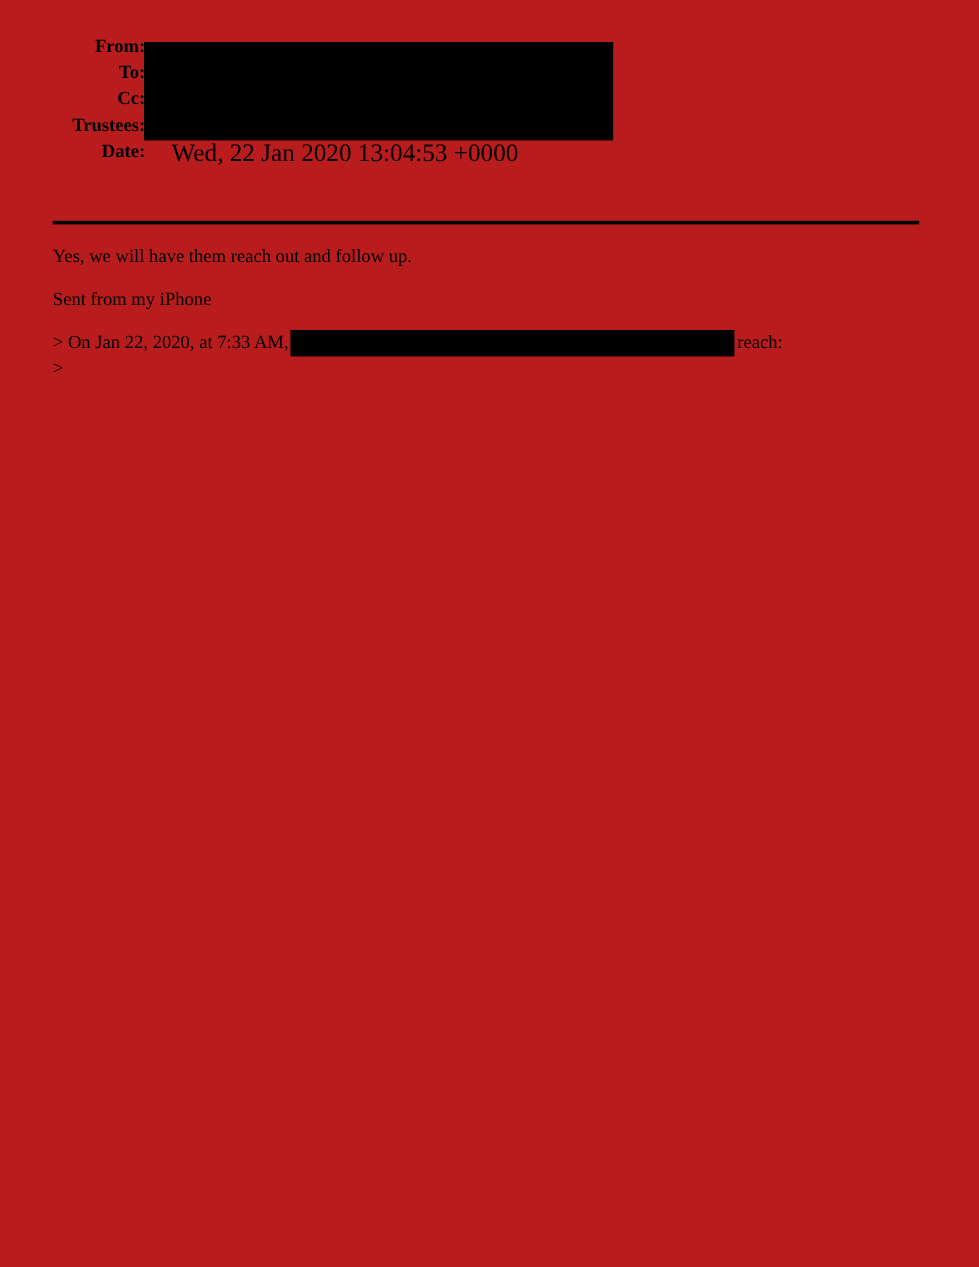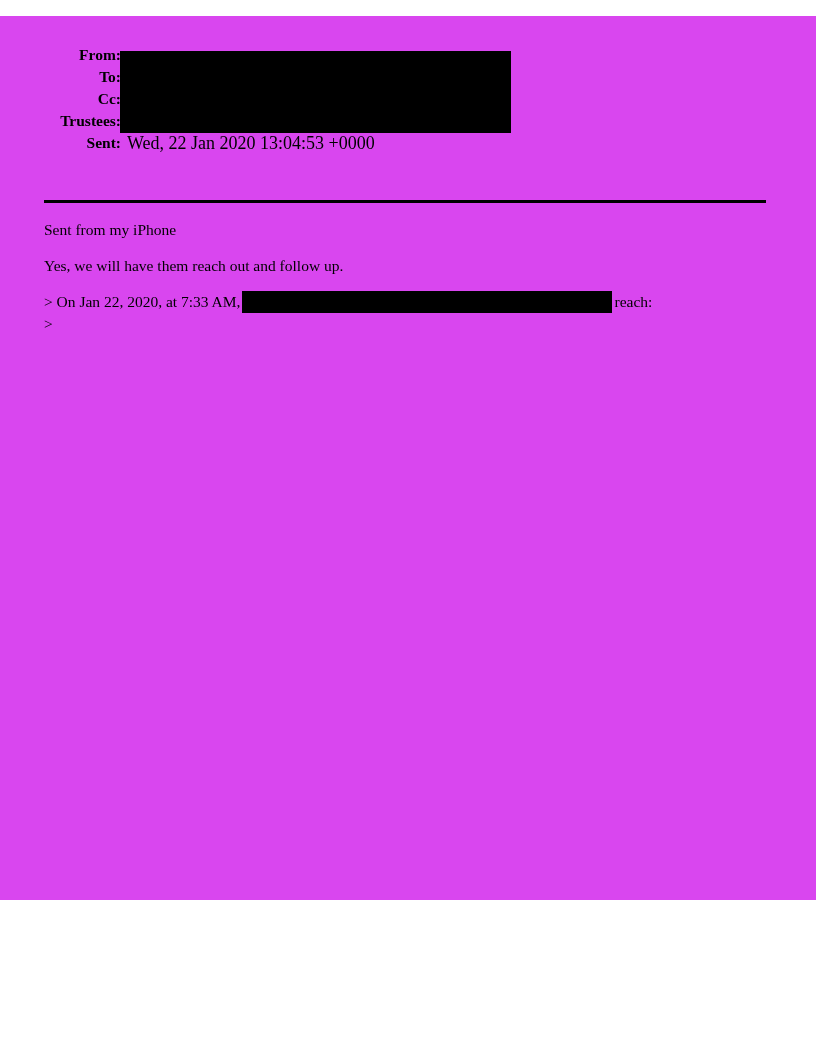--- a/index.html
+++ b/index.html
@@ -11,25 +11,25 @@
     width: 816px;
     height: 1056px;
     font-family: "Liberation Serif", serif;
     color: #000000;
     position: relative;
     overflow: hidden;
   }
 
   .page {
     position: absolute;
-    top: 16px;
+    top: 0;
     left: 0;
     width: 816px;
-    height: 884px;
-    background: #d946ef;
+    height: 1056px;
+    background: #b91c1c;
   }
 
   
   .header {
     position: absolute;
     left: 44px;
     top: 28px;
     width: 728px;
   }
 
@@ -44,23 +44,24 @@
     width: 77px;
     text-align: right;
     font-weight: bold;
     font-size: 15.5px;
     padding-right: 6px;
     white-space: nowrap;
     flex: 0 0 auto;
   }
 
   .hdr-value {
-    font-size: 18px;
+    font-size: 21px;
     flex: 1 1 auto;
     position: relative;
+    margin-left: 16px;
   }
 
   .redact-block {
     position: absolute;
     left: 120px;
     top: 35px;
     width: 391px;
     height: 82px;
     background: #000000;
   }
@@ -140,35 +141,35 @@
       <div class="hdr-label">Cc:</div>
       <div class="hdr-value hdr-spacer-cc"></div>
     </div>
 
     <div class="hdr-row">
       <div class="hdr-label">Trustees:</div>
       <div class="hdr-value">Re:</div>
     </div>
 
     <div class="hdr-row">
-      <div class="hdr-label">Sent:</div>
+      <div class="hdr-label">Date:</div>
       <div class="hdr-value">Wed, 22 Jan 2020 13:04:53 +0000</div>
     </div>
 
   </div>
 
   <div class="redact-block"></div>
 
   <div class="rule"></div>
 
   <div class="body-text">
 
+    <p class="para">Yes, we will have them reach out and follow up.</p>
+
     <p class="para">Sent from my iPhone</p>
-
-    <p class="para">Yes, we will have them reach out and follow up.</p>
 
     <div class="quote-block">
 
       <div class="quote-line">
         <span class="txt">&gt; On Jan 22, 2020, at 7:33 AM,</span>
         <span class="inline-redact"></span>
         <span class="txt">reach:</span>
       </div>
 
       <div class="quote-line">

